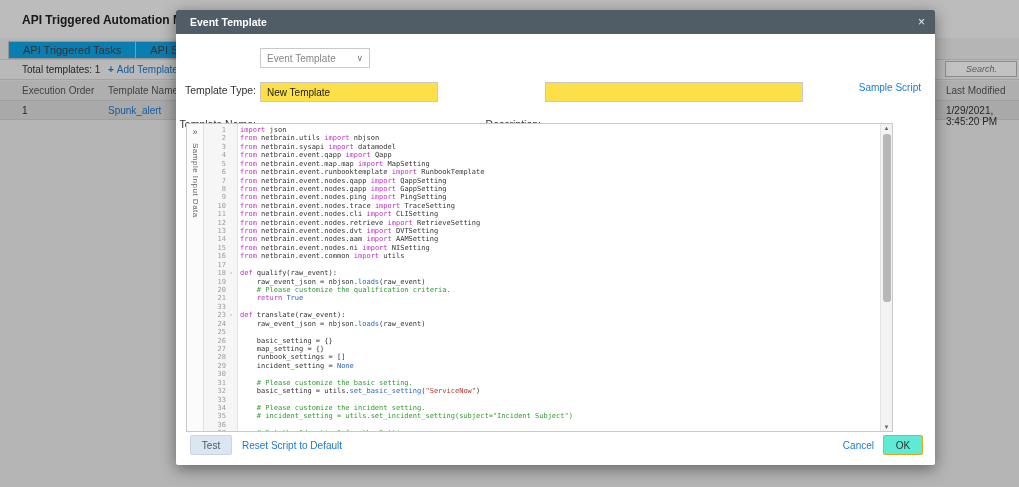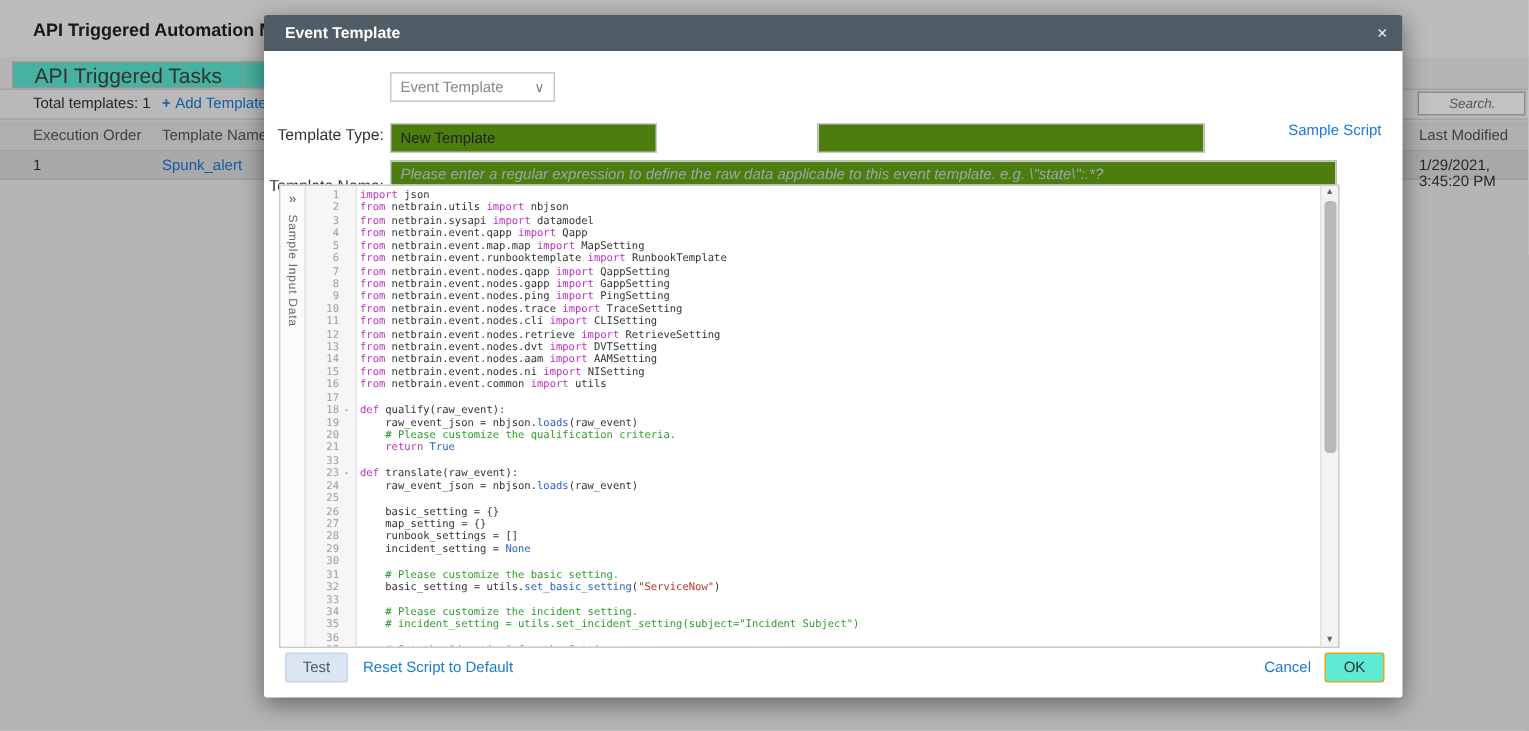--- a/index.html
+++ b/index.html
@@ -7,21 +7,21 @@
   .stage {
     position:relative; width:1019px; height:487px; overflow:hidden;
     font-family:"Liberation Sans", sans-serif; background:#eeeeee;
   }
   
   .page { position:absolute; inset:0; }
   .page-titlebar { position:absolute; left:0; top:0; width:100%; height:38px; background:#f8f8f8; }
   .page-title { position:absolute; left:22px; top:13px; font-size:12px; font-weight:bold; color:#222; }
   .tabs { position:absolute; left:8px; top:41px; display:flex; }
   .tab {
-    height:18px; padding:0 14px; font-size:14px; color:#444; background:#5eead4;
+    height:18px; padding:0 14px; font-size:11px; color:#444; background:#0ea5e9;
     border:1px solid #c6c6c6; border-right:none; display:flex; align-items:center;
   }
   .tab:last-child { border-right:1px solid #c6c6c6; }
   .toolbar { position:absolute; left:0; top:59px; width:100%; height:21px; background:#f3f3f3; border-top:1px solid #d8d8d8; border-bottom:1px solid #d8d8d8; }
   .total-label { position:absolute; left:22px; top:64px; font-size:10px; color:#333; }
   .add-template { position:absolute; left:108px; top:64px; font-size:10px; color:#1a7ad4; cursor:pointer; }
   .add-template .plus { font-weight:bold; margin-right:3px; }
   .search-box {
     position:absolute; right:2px; top:61px; width:72px; height:16px; background:#fff;
     border:1px solid #b9b9b9; font-size:9px; font-style:italic; color:#999; padding:0 20px;
@@ -47,21 +47,21 @@
   .modal-title { font-size:10.5px; font-weight:bold; color:#fff; margin-left:14px; }
   .modal-close { position:absolute; right:10px; top:4px; color:#e8edf1; font-size:12px; cursor:pointer; line-height:16px; }
   .fld-label { position:absolute; font-size:10.5px; color:#333; text-align:right;margin-top:32px; }
   .dropdown {
     position:absolute; left:84px; top:38px; width:110px; height:20px; border:1px solid #c9c9c9;
     font-size:10px; color:#888; display:flex; align-items:center; padding:0 6px; cursor:pointer; background:#fff;
   }
   .dropdown .chev { margin-left:auto; color:#777; font-size:9px; }
   .txt-input {
     position:absolute; height:20px; border:1px solid #c9c9c9; font-size:10px; color:#222;
-    padding:0 6px; font-family:"Liberation Sans", sans-serif; background:#4d7c0f;
+    padding:0 6px; font-family:"Liberation Sans", sans-serif; background:#fde047;
   }
   .txt-input::placeholder { font-style:italic; color:#a0a6ad; }
   .sample-script { position:absolute; right:14px; top:72px; font-size:10px; color:#1a7ad4; cursor:pointer; }
   
   .editor {
     position:absolute; left:10px; top:113px; width:707px; height:309px;
     border:1px solid #c9c9c9; display:flex; overflow:hidden; background:#fff;
   }
   .ed-side { width:17px; background:#fbfbfb; border-right:1px solid #e0e0e0; display:flex; flex-direction:column; align-items:center; }
   .ed-collapse { font-size:9px; color:#555; margin-top:3px; cursor:pointer; }
@@ -153,21 +153,20 @@
 
     <span class="fld-label" style="left:0;top:76px;width:80px;">Template Name:</span>
     <input class="txt-input" style="left: 84px; top: 72px; width: 178px;" value="New Template">
 
     <span class="fld-label" style="left:285px;top:76px;width:80px;">Description:</span>
     <input class="txt-input" style="left: 369px; top: 72px; width: 258px;" value="">
 
     <span class="sample-script">Sample Script</span>
 
     <span class="fld-label" style="left:0;top:101px;width:80px;">Qualification:</span>
-    <input class="txt-input" style="left: 84px; top: 97px; width: 631px; height: 18px;" placeholder="Please enter a regular expression to define the raw data applicable to this event template. e.g. \&quot;state\&quot;:.*?">
 
     <div class="editor">
       <div class="ed-side">
         <span class="ed-collapse">»</span>
         <span class="ed-side-label">Sample Input Data</span>
       </div>
       <div class="ed-gutter">
           <div class="gut-line">
             <span class="num">1</span>
             <span class="fold"></span>

